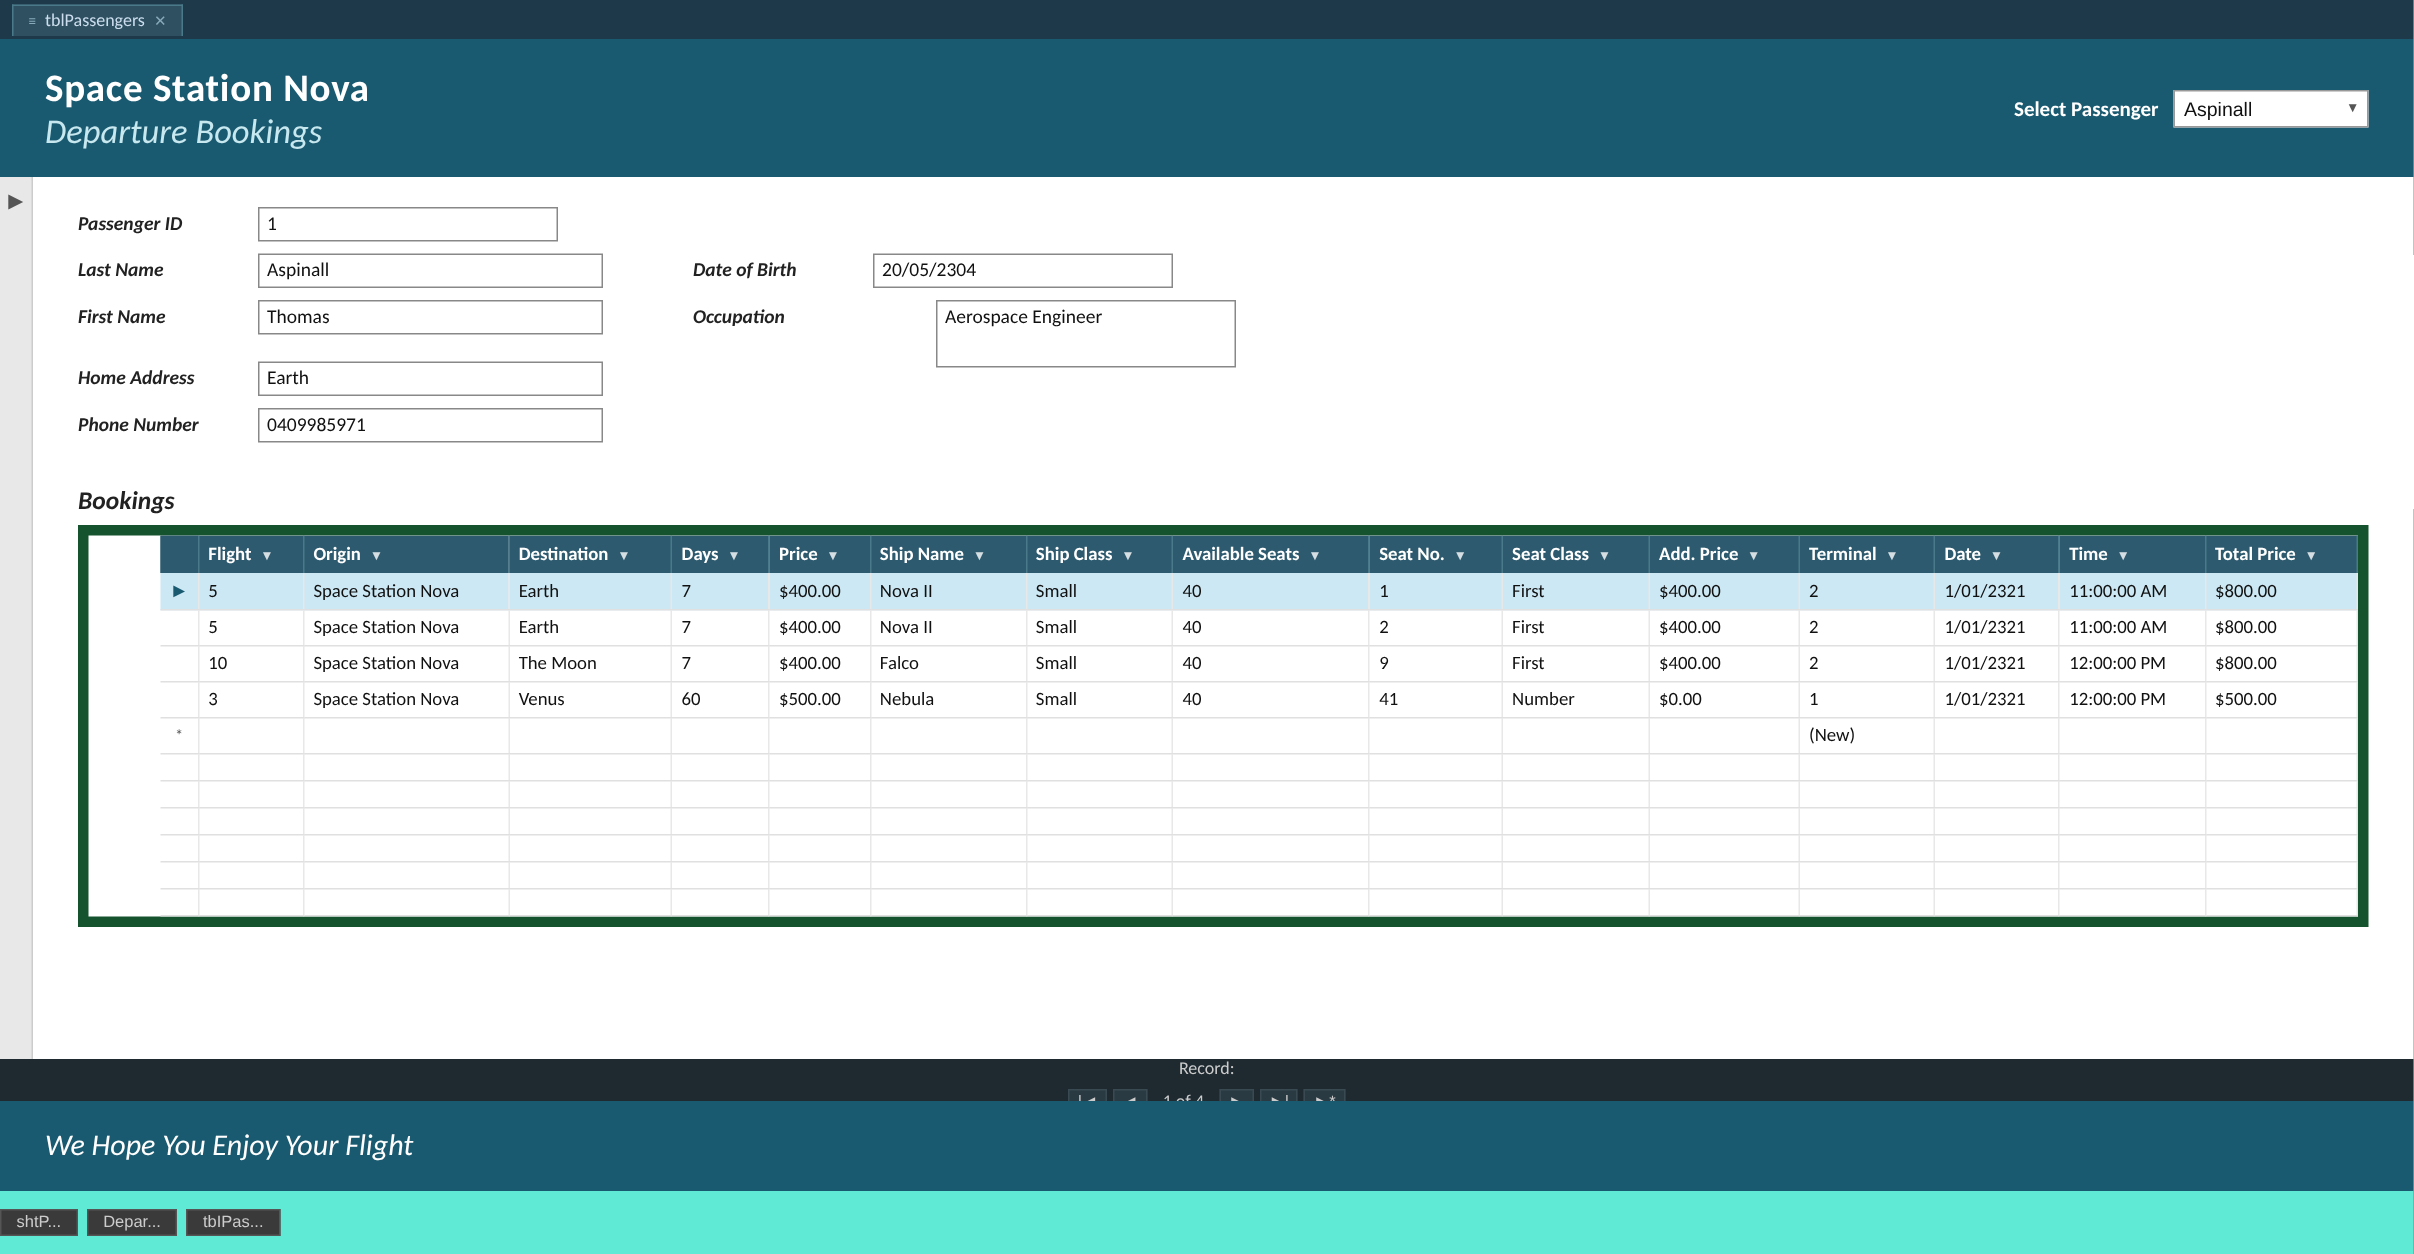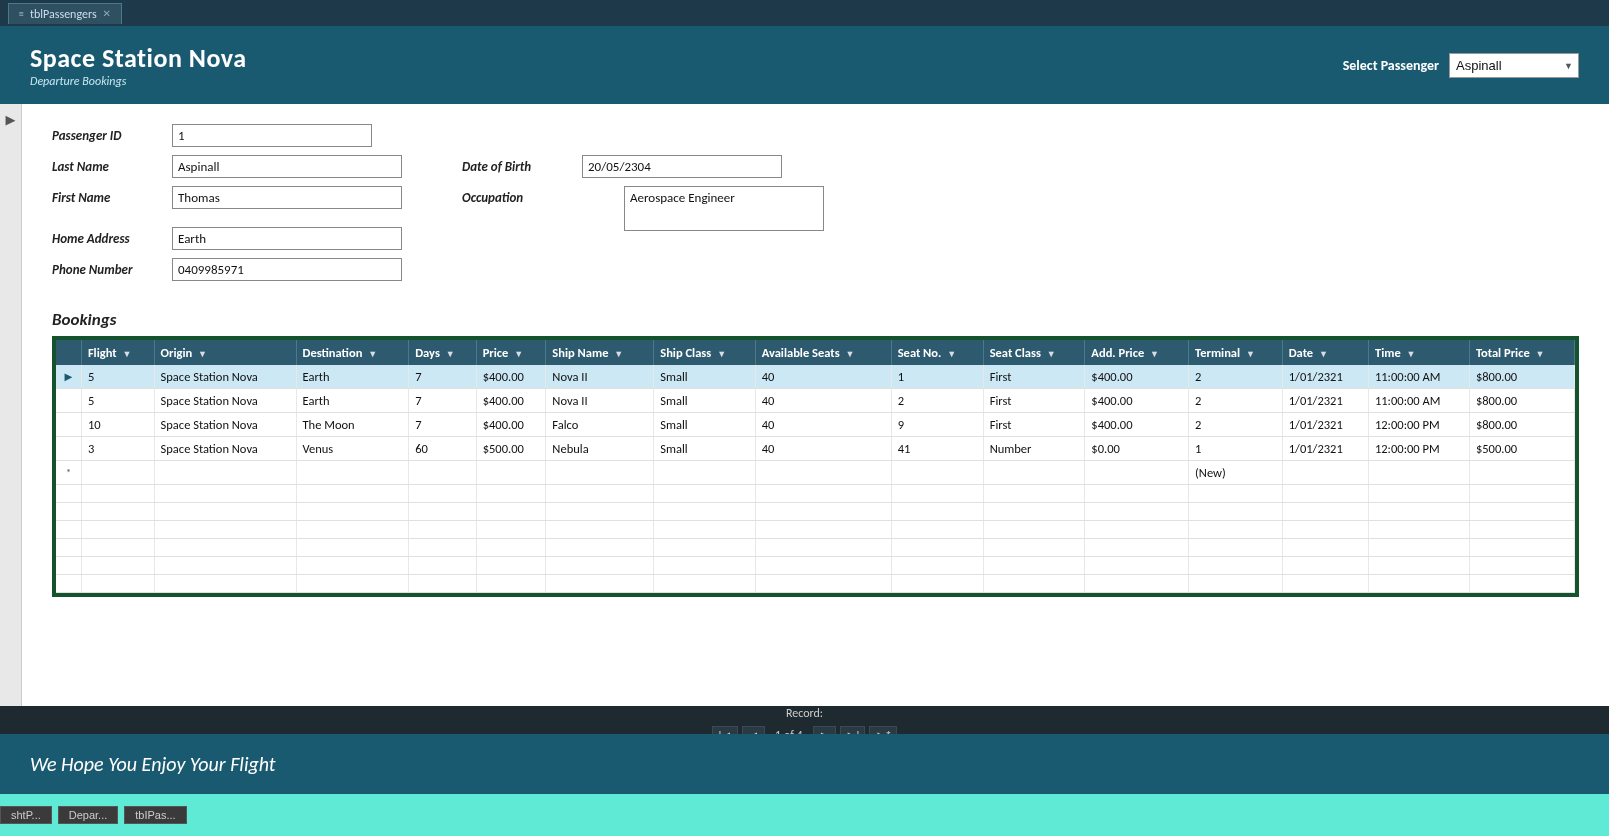--- a/index.html
+++ b/index.html
@@ -52,21 +52,21 @@
       align-items: center;
       justify-content: space-between;
     }
     .header-left h1 {
       font-size: 26px;
       font-weight: bold;
       color: #fff;
       letter-spacing: 0.5px;
     }
     .header-left h2 {
-      font-size: 12px;
+      font-size: 23px;
       font-style: italic;
       font-weight: normal;
       color: #c8e8f0;
     }
     .header-right {
       display: flex;
       align-items: center;
       gap: 10px;
     }
     .header-right label {
@@ -154,23 +154,24 @@
     .bookings-label {
       font-style: italic;
       font-weight: bold;
       font-size: 17px;
       margin-bottom: 6px;
       color: #222;
     }
 
     
     .bookings-table-wrapper {
-      border: 4px solid #14532d;
+      border: 7px solid #14532d;
       overflow: auto;
       max-width: 100%;
+      padding-left: 48px;
     }
     table {
       border-collapse: collapse;
       width: 100%;
       font-size: 12.5px;
       min-width: 1400px;
     }
     thead tr {
       background: #2d5a6e;
       color: white;

